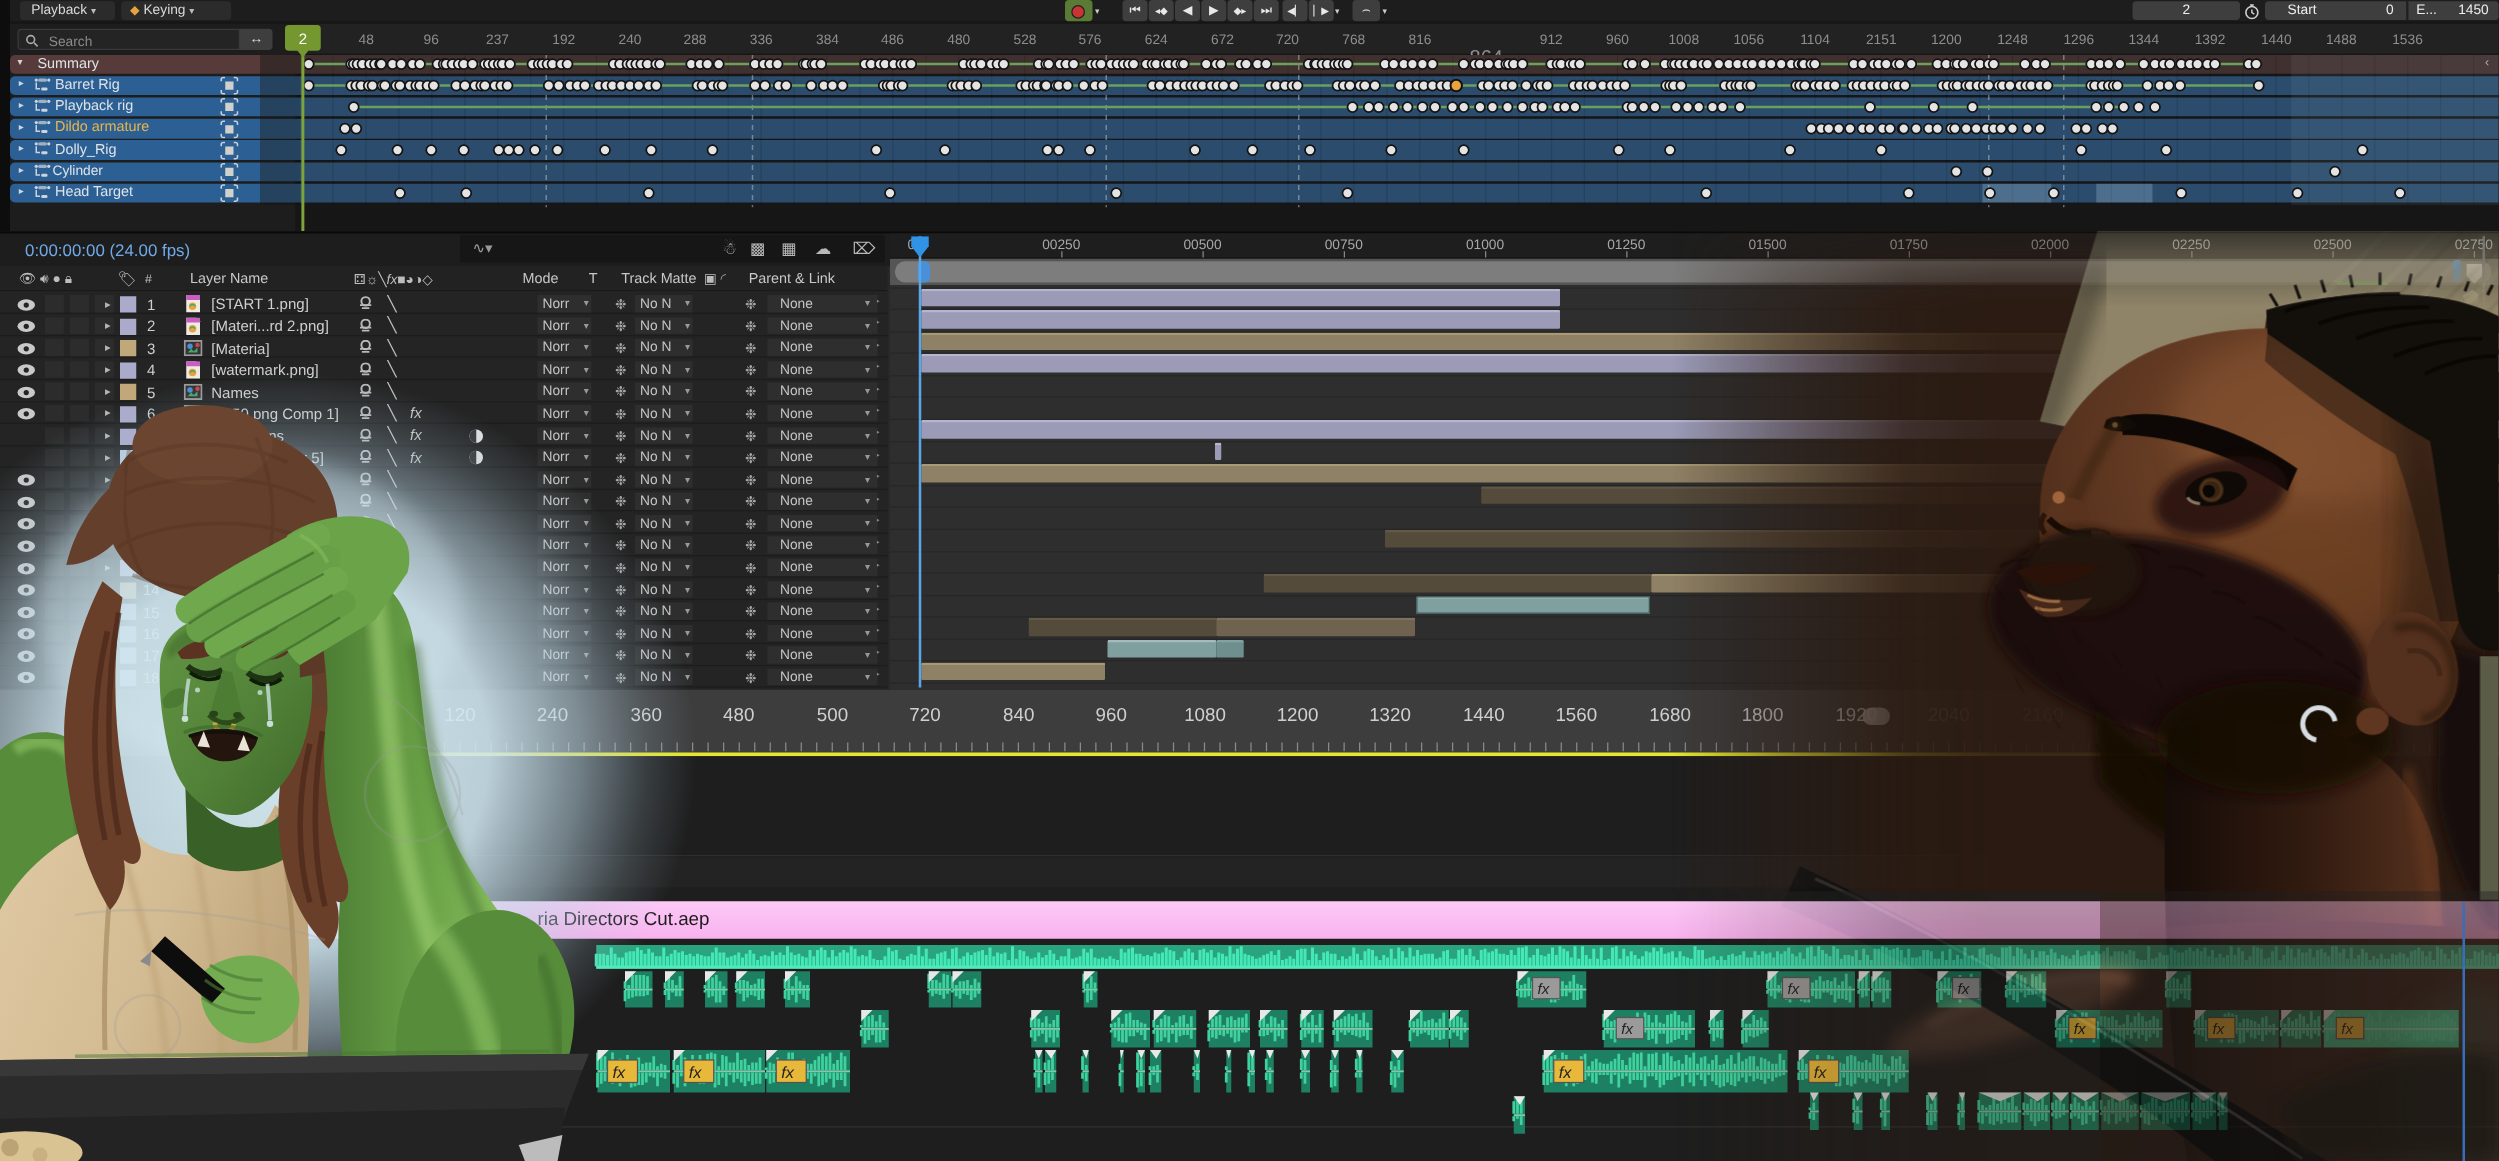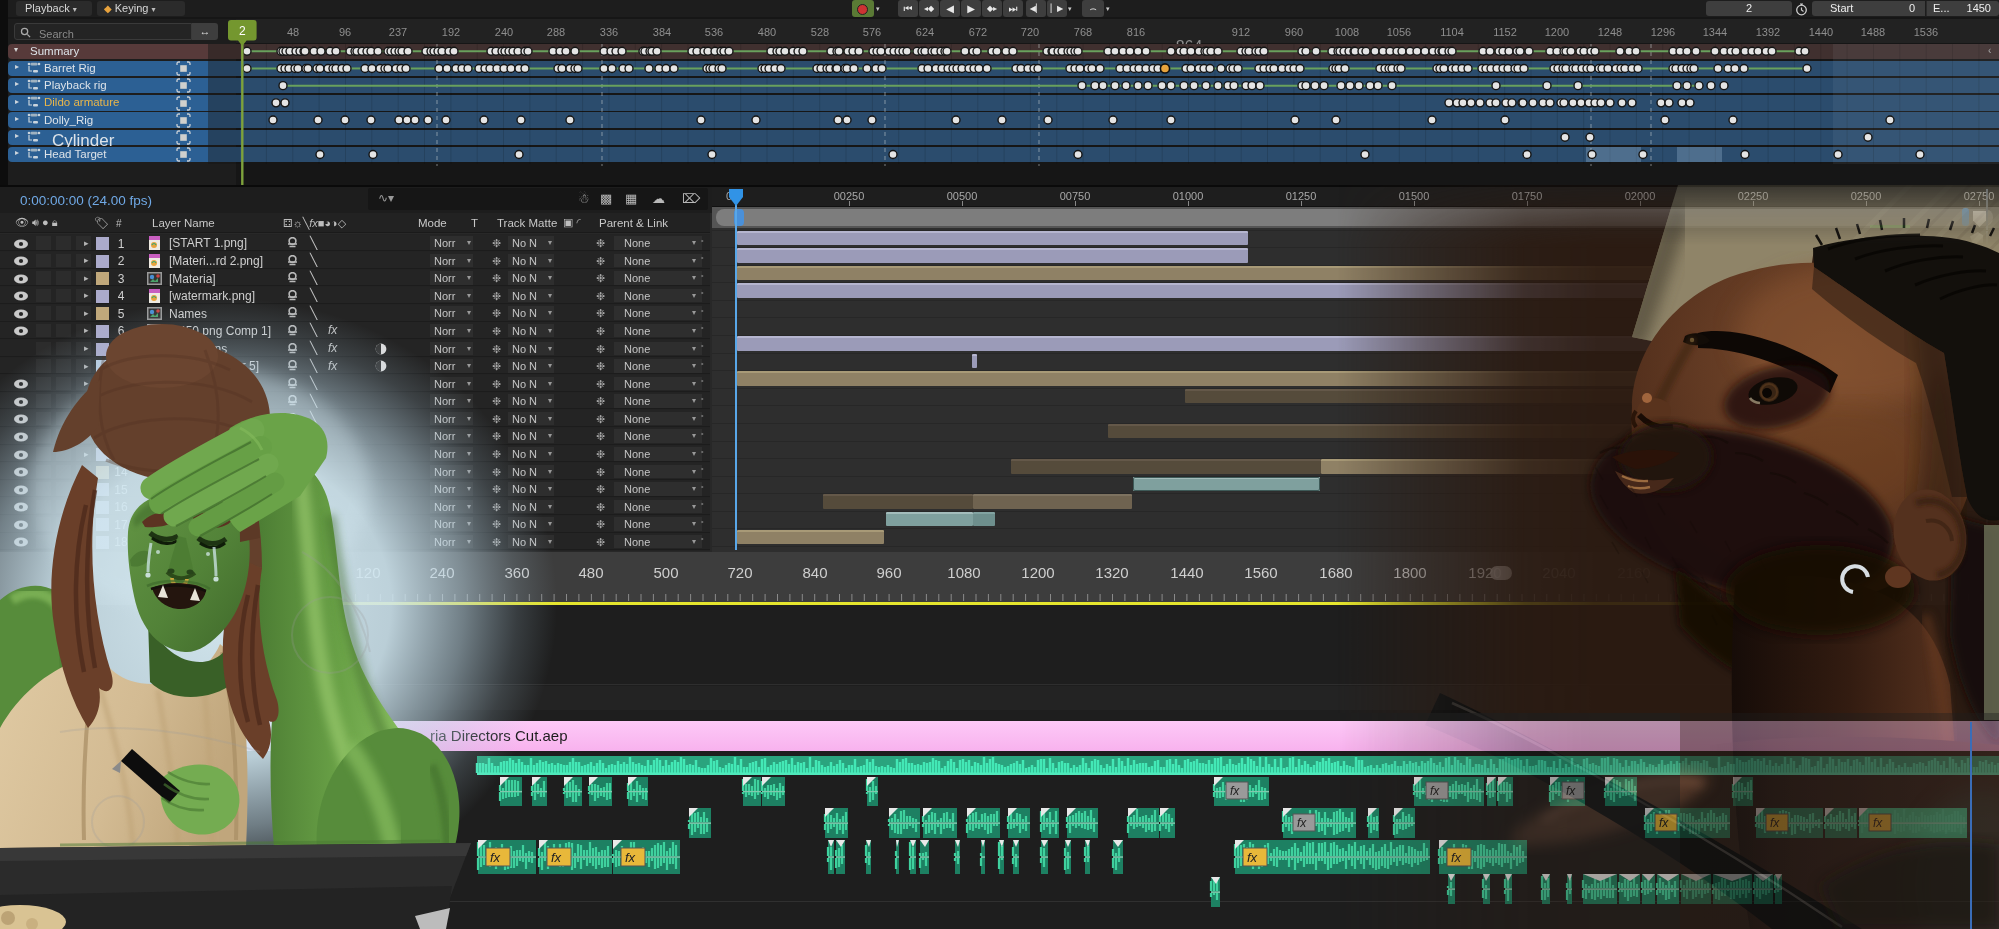--- a/index.html
+++ b/index.html
@@ -39,36 +39,36 @@
     <div class="abs" style="left:192px;top:23px;width:26px;height:17px;background:#3e3e3e;border-radius:0 3px 3px 0;color:#ddd;font-size:11px;text-align:center;line-height:16px">↔</div>
     <div class="abs" style="left:236px;top:19px;width:1763px;height:24px;background:#222"></div>
     <div class="abs" style="left:273px;top:26px;width:40px;text-align:center;color:#8e8e8e;font-size:11px">48</div>
     <div class="abs" style="left:325px;top:26px;width:40px;text-align:center;color:#8e8e8e;font-size:11px">96</div>
     <div class="abs" style="left:378px;top:26px;width:40px;text-align:center;color:#8e8e8e;font-size:11px">237</div>
     <div class="abs" style="left:431px;top:26px;width:40px;text-align:center;color:#8e8e8e;font-size:11px">192</div>
     <div class="abs" style="left:484px;top:26px;width:40px;text-align:center;color:#8e8e8e;font-size:11px">240</div>
     <div class="abs" style="left:536px;top:26px;width:40px;text-align:center;color:#8e8e8e;font-size:11px">288</div>
     <div class="abs" style="left:589px;top:26px;width:40px;text-align:center;color:#8e8e8e;font-size:11px">336</div>
     <div class="abs" style="left:642px;top:26px;width:40px;text-align:center;color:#8e8e8e;font-size:11px">384</div>
-    <div class="abs" style="left:694px;top:26px;width:40px;text-align:center;color:#8e8e8e;font-size:11px">536</div>
+    <div class="abs" style="left:694px;top:26px;width:40px;text-align:center;color:#8e8e8e;font-size:11px">486</div>
     <div class="abs" style="left:747px;top:26px;width:40px;text-align:center;color:#8e8e8e;font-size:11px">480</div>
     <div class="abs" style="left:800px;top:26px;width:40px;text-align:center;color:#8e8e8e;font-size:11px">528</div>
     <div class="abs" style="left:852px;top:26px;width:40px;text-align:center;color:#8e8e8e;font-size:11px">576</div>
     <div class="abs" style="left:905px;top:26px;width:40px;text-align:center;color:#8e8e8e;font-size:11px">624</div>
     <div class="abs" style="left:958px;top:26px;width:40px;text-align:center;color:#8e8e8e;font-size:11px">672</div>
     <div class="abs" style="left:1010px;top:26px;width:40px;text-align:center;color:#8e8e8e;font-size:11px">720</div>
     <div class="abs" style="left:1063px;top:26px;width:40px;text-align:center;color:#8e8e8e;font-size:11px">768</div>
     <div class="abs" style="left:1116px;top:26px;width:40px;text-align:center;color:#8e8e8e;font-size:11px">816</div>
     <div class="abs" style="left:1169px;top:38px;width:40px;text-align:center;color:#8e8e8e;font-size:16px">864</div>
     <div class="abs" style="left:1221px;top:26px;width:40px;text-align:center;color:#8e8e8e;font-size:11px">912</div>
     <div class="abs" style="left:1274px;top:26px;width:40px;text-align:center;color:#8e8e8e;font-size:11px">960</div>
     <div class="abs" style="left:1327px;top:26px;width:40px;text-align:center;color:#8e8e8e;font-size:11px">1008</div>
     <div class="abs" style="left:1379px;top:26px;width:40px;text-align:center;color:#8e8e8e;font-size:11px">1056</div>
     <div class="abs" style="left:1432px;top:26px;width:40px;text-align:center;color:#8e8e8e;font-size:11px">1104</div>
-    <div class="abs" style="left:1485px;top:26px;width:40px;text-align:center;color:#8e8e8e;font-size:11px">1152</div>
+    <div class="abs" style="left:1485px;top:26px;width:40px;text-align:center;color:#8e8e8e;font-size:11px">2151</div>
     <div class="abs" style="left:1537px;top:26px;width:40px;text-align:center;color:#8e8e8e;font-size:11px">1200</div>
     <div class="abs" style="left:1590px;top:26px;width:40px;text-align:center;color:#8e8e8e;font-size:11px">1248</div>
     <div class="abs" style="left:1643px;top:26px;width:40px;text-align:center;color:#8e8e8e;font-size:11px">1296</div>
     <div class="abs" style="left:1695px;top:26px;width:40px;text-align:center;color:#8e8e8e;font-size:11px">1344</div>
     <div class="abs" style="left:1748px;top:26px;width:40px;text-align:center;color:#8e8e8e;font-size:11px">1392</div>
     <div class="abs" style="left:1801px;top:26px;width:40px;text-align:center;color:#8e8e8e;font-size:11px">1440</div>
     <div class="abs" style="left:1853px;top:26px;width:40px;text-align:center;color:#8e8e8e;font-size:11px">1488</div>
     <div class="abs" style="left:1906px;top:26px;width:40px;text-align:center;color:#8e8e8e;font-size:11px">1536</div>
     <div class="abs" style="left:208px;top:43.5px;width:1791px;height:15.5px;background:#40302f"></div>
     <div class="abs" style="left:8px;top:43.5px;width:200px;height:15.5px;background:#573a3a;border-radius:4px 0 0 4px"></div>
@@ -137,21 +137,21 @@
     <div class="abs" style="left:208px;top:129.5px;width:1791px;height:15.5px;background:#2b4c6d"></div>
     <div class="abs" style="left:8px;top:129.5px;width:200px;height:15.5px;background:#2c6094;border-radius:4px 0 0 4px"></div>
     <div class="abs" style="left:15px;top:131.0px;color:#cfd6dd;font-size:8px">▸</div>
     <svg class="abs" style="left:27px;top:130.5px" width="14" height="13" viewBox="0 0 14 13">
       <circle cx="2" cy="2" r="1.3" fill="#c9d4dd"></circle>
       <circle cx="12" cy="2" r="1.3" fill="#c9d4dd"></circle>
       <rect x="3.5" y="0.8" width="7" height="2.6" rx="1.2" fill="#9fb2c0"></rect>
       <path d="M2 4v5h3" stroke="#c9d4dd" stroke-width="1.2" fill="none"></path>
       <rect x="6" y="8" width="5" height="2.4" rx="1" fill="#c9d4dd"></rect>
     </svg>
-    <div class="abs" style="left:52px;top:130.7px;color:#dde3e9;font-size:17px">Cylinder</div>
+    <div class="abs" style="left:42px;top:130.7px;color:#dde3e9;font-size:11px">Cylinder</div>
     <svg class="abs" style="left:176px;top:130.0px" width="15" height="15" viewBox="0 0 15 15">
       <path d="M1 4V2.5A1.5 1.5 0 0 1 2.5 1H4M11 1h1.5A1.5 1.5 0 0 1 14 2.5V4M14 11v1.5a1.5 1.5 0 0 1-1.5 1.5H11M4 14H2.5A1.5 1.5 0 0 1 1 12.5V11" stroke="#c8cfd6" stroke-width="1.3" fill="none"></path>
       <rect x="4.2" y="4.2" width="6.6" height="6.6" fill="#d0d0cd"></rect>
     </svg>
     <div class="abs" style="left:208px;top:146.7px;width:1791px;height:15.5px;background:#2b4c6d"></div>
     <div class="abs" style="left:8px;top:146.7px;width:200px;height:15.5px;background:#2c6094;border-radius:4px 0 0 4px"></div>
     <div class="abs" style="left:15px;top:148.2px;color:#cfd6dd;font-size:8px">▸</div>
     <svg class="abs" style="left:27px;top:147.7px" width="14" height="13" viewBox="0 0 14 13">
       <circle cx="2" cy="2" r="1.3" fill="#c9d4dd"></circle>
       <circle cx="12" cy="2" r="1.3" fill="#c9d4dd"></circle>

